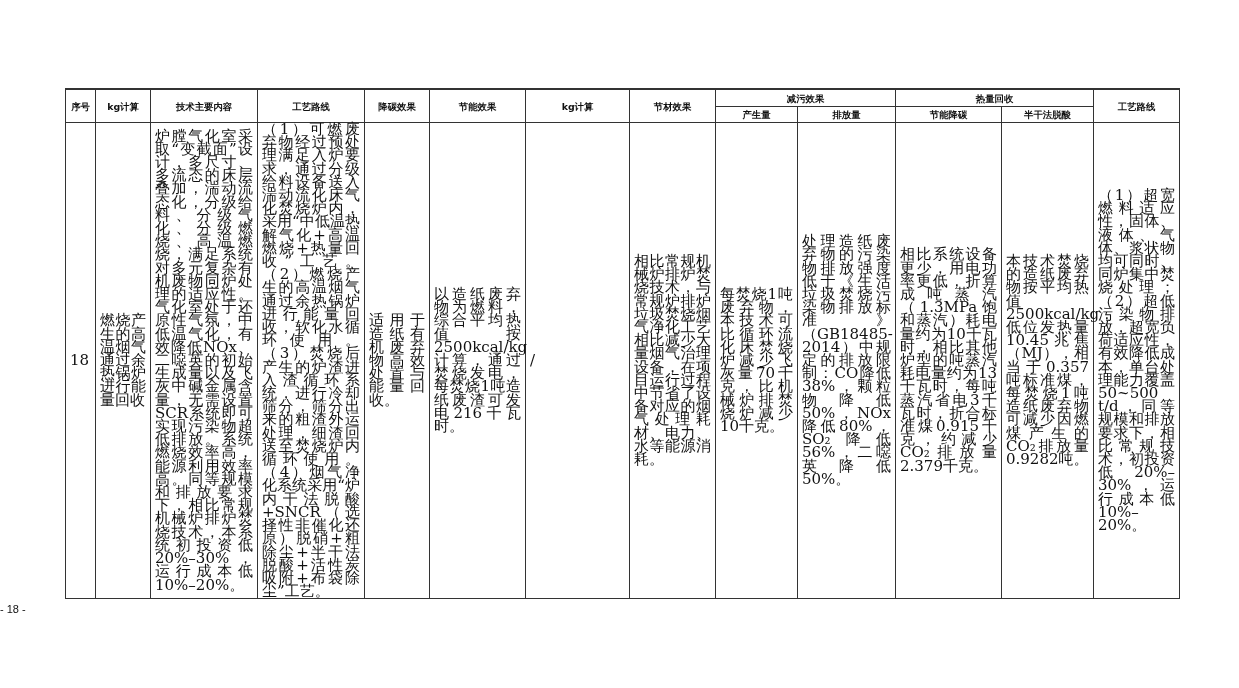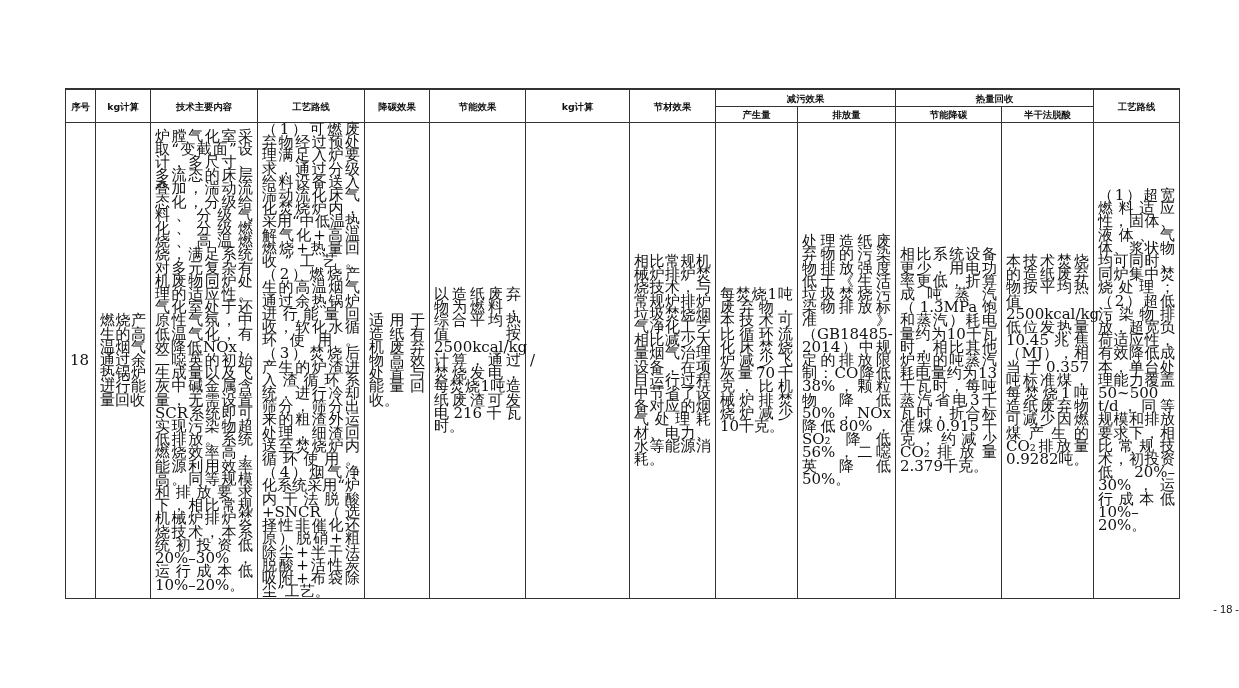--- a/index.html
+++ b/index.html
@@ -25,21 +25,21 @@
     padding: 0 2px;
   }
   .page-table thead tr.h1 th { height: 16px; }
   .page-table thead tr.h2 th { height: 15px; }
   .page-table tbody td { height: 452px; }
   .page-table tbody td.just { text-align: justify; }
   .page-table tbody td.num { text-align: left; }
   .outer-top { border-top-width: 2px !important; }
   .page-number {
     position: absolute; left: 0; width: 1239px; top: 603px;
-    text-align: right; font-family: "Liberation Sans", sans-serif; font-size: 11px;
+    text-align: left; font-family: "Liberation Sans", sans-serif; font-size: 11px;
   }
 </style>
 </head>
 <body>
 
 <table class="page-table">
   <colgroup>
     <col style="width:30px">
     <col style="width:55px">
     <col style="width:107px">

